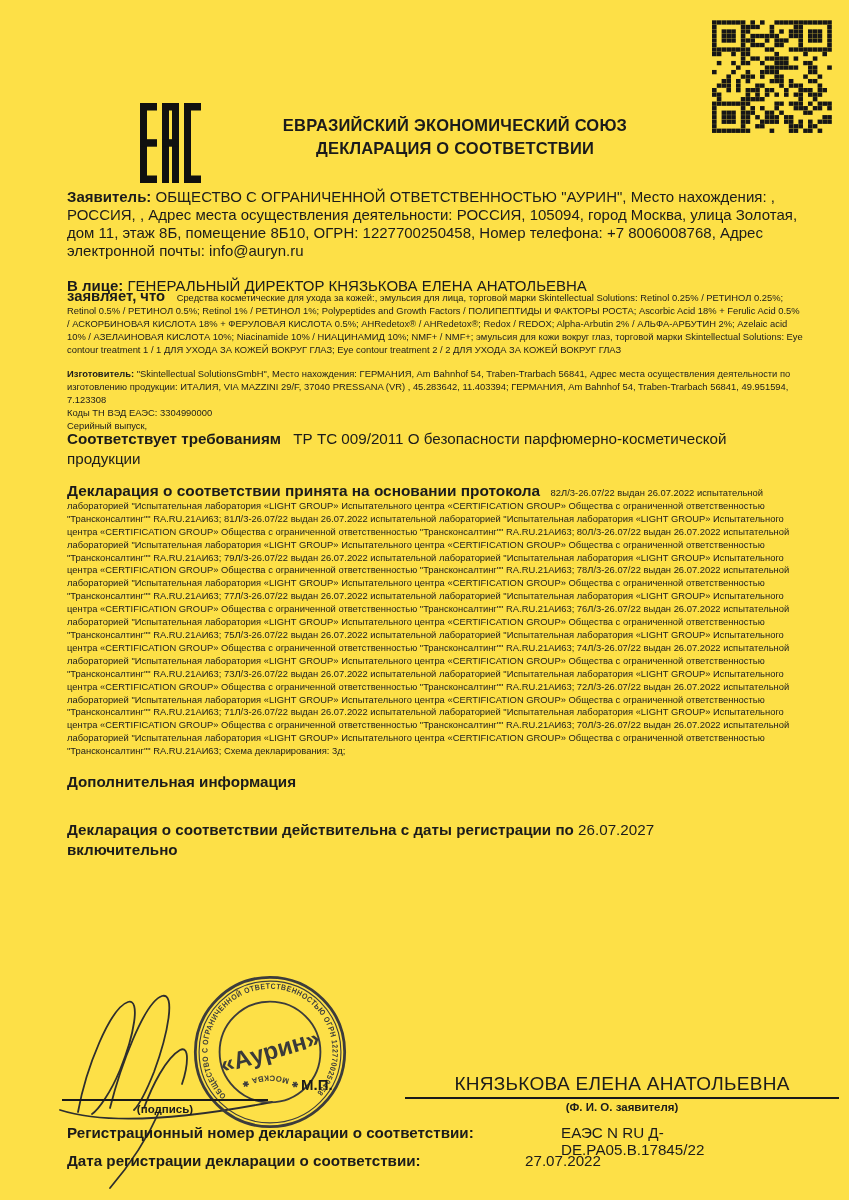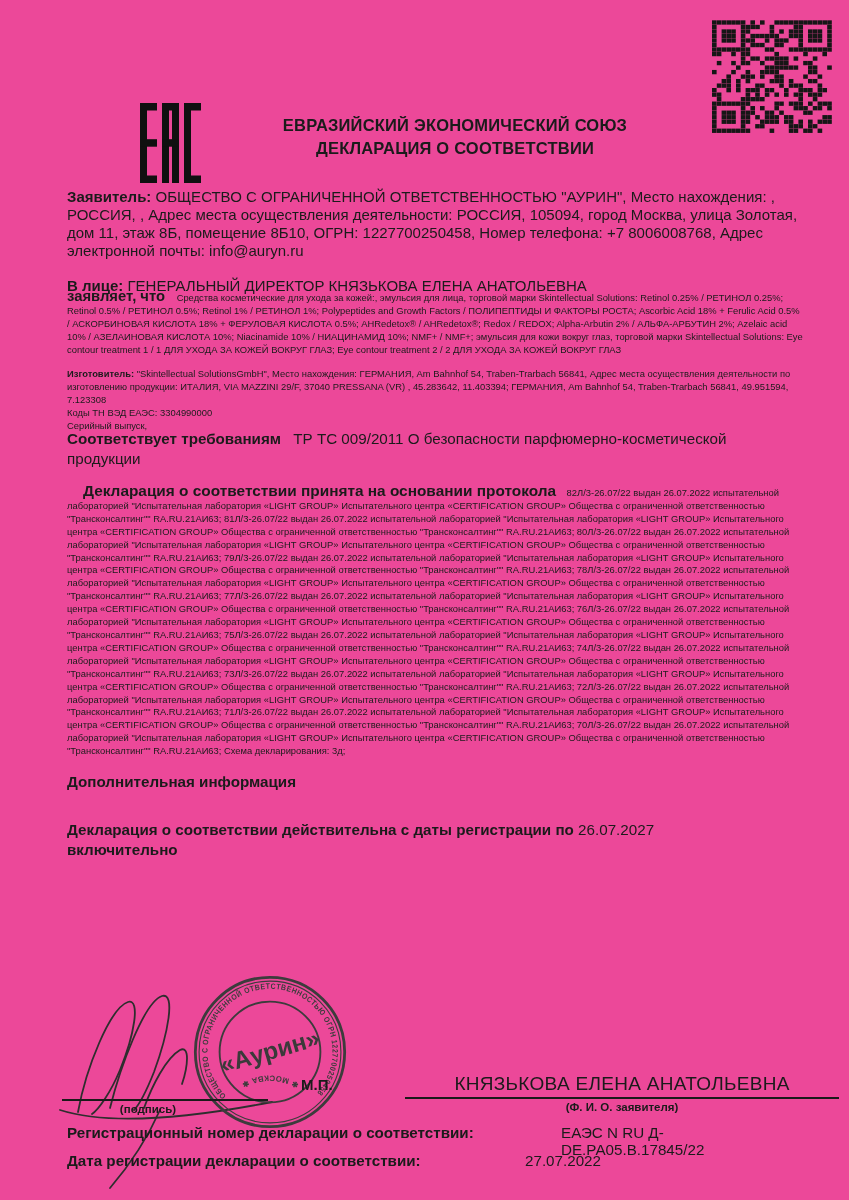--- a/index.html
+++ b/index.html
@@ -1,37 +1,37 @@
 <!DOCTYPE html>
 <html><head>
 <meta charset="utf-8">
 <style>
   html,body{margin:0;padding:0;background:#ffffff;}
   .page{
-    position:relative;width:849px;height:1200px;background:#ec4899;overflow:hidden;
+    position:relative;width:849px;height:1200px;background:#fde047;overflow:hidden;
     font-family:"Liberation Sans","DejaVu Sans",sans-serif;color:#1b1b1b;
   }
   .abs{position:absolute;}
   
   .hdr{left:230px;top:116px;width:450px;text-align:center;}
   .hdr .l1{font-size:16.5px;font-weight:bold;letter-spacing:.2px;}
   .hdr .l2{font-size:16.5px;font-weight:bold;margin-top:4px;letter-spacing:.2px;}
   
   .para{left:67px;width:737px;font-size:15px;line-height:1.2;}
   .b{font-weight:bold;}
   .small{font-size:9.4px;line-height:12.9px;}
   .lbl-lg{font-weight:bold;font-size:14.8px;margin-right:9px;}
   .lbl-md{font-weight:bold;font-size:15.2px;margin-right:8px;}
   .lbl-sm{font-weight:bold;}
   .big{font-size:15.2px;line-height:1.32;}
   
   .stamp-svg{left:186px;top:968px;}
   .sig-svg{left:40px;top:950px;pointer-events:none;}
   .sign-line{left:62px;top:1099px;width:206px;border-top:2px solid #1a1a1a;height:0;}
-  .sign-cap{left:45px;top:1103px;width:206px;text-align:center;font-size:11.5px;font-weight:bold;}
+  .sign-cap{left:62px;top:1103px;width:206px;text-align:center;font-size:11.5px;font-weight:bold;}
   .mp{left:301px;top:1076px;font-size:15px;font-weight:bold;}
   .fio-name{left:405px;top:1073px;width:434px;text-align:center;font-size:19px;letter-spacing:.3px;}
   .fio-line{left:405px;top:1097px;width:434px;border-top:2px solid #1a1a1a;height:0;}
   .fio-cap{left:405px;top:1101px;width:434px;text-align:center;font-size:11.5px;font-weight:bold;}
   .row{left:67px;width:737px;display:flex;font-size:15.2px;}
   .row .lab{font-weight:bold;width:458px;flex:0 0 auto;}
   .row .val{font-weight:normal;}
   .qr{left:712px;top:20px;}
   .eac{left:140px;top:103px;}
 </style>
@@ -404,21 +404,21 @@
     <div>Коды ТН ВЭД ЕАЭС: 3304990000</div>
     <div>Серийный выпуск,</div>
   </div>
 
   <div class="abs para big" style="top:429px;">
     <span class="lbl-md">Соответствует требованиям</span>
     <span>ТР ТС 009/2011 О безопасности парфюмерно-косметической продукции</span>
   </div>
 
   <div class="abs para small" style="top:485px;">
-    <span class="lbl-md" style="font-size:15.4px;margin-left:16px;">Декларация о соответствии принята на основании протокола</span>
+    <span class="lbl-md" style="font-size:15.4px;">Декларация о соответствии принята на основании протокола</span>
     <span>82Л/3-26.07/22 выдан 26.07.2022  испытательной лабораторией "Испытательная лаборатория «LIGHT GROUP» Испытательного центра «CERTIFICATION GROUP» Общества с ограниченной ответственностью "Трансконсалтинг"" RA.RU.21АИ63; 81Л/3-26.07/22 выдан 26.07.2022  испытательной лабораторией "Испытательная лаборатория «LIGHT GROUP» Испытательного центра «CERTIFICATION GROUP» Общества с ограниченной ответственностью "Трансконсалтинг"" RA.RU.21АИ63; 80Л/3-26.07/22 выдан 26.07.2022  испытательной лабораторией "Испытательная лаборатория «LIGHT GROUP» Испытательного центра «CERTIFICATION GROUP» Общества с ограниченной ответственностью "Трансконсалтинг"" RA.RU.21АИ63; 79Л/3-26.07/22 выдан 26.07.2022  испытательной лабораторией "Испытательная лаборатория «LIGHT GROUP» Испытательного центра «CERTIFICATION GROUP» Общества с ограниченной ответственностью "Трансконсалтинг"" RA.RU.21АИ63; 78Л/3-26.07/22 выдан 26.07.2022  испытательной лабораторией "Испытательная лаборатория «LIGHT GROUP» Испытательного центра «CERTIFICATION GROUP» Общества с ограниченной ответственностью "Трансконсалтинг"" RA.RU.21АИ63; 77Л/3-26.07/22 выдан 26.07.2022  испытательной лабораторией "Испытательная лаборатория «LIGHT GROUP» Испытательного центра «CERTIFICATION GROUP» Общества с ограниченной ответственностью "Трансконсалтинг"" RA.RU.21АИ63; 76Л/3-26.07/22 выдан 26.07.2022  испытательной лабораторией "Испытательная лаборатория «LIGHT GROUP» Испытательного центра «CERTIFICATION GROUP» Общества с ограниченной ответственностью "Трансконсалтинг"" RA.RU.21АИ63; 75Л/3-26.07/22 выдан 26.07.2022  испытательной лабораторией "Испытательная лаборатория «LIGHT GROUP» Испытательного центра «CERTIFICATION GROUP» Общества с ограниченной ответственностью "Трансконсалтинг"" RA.RU.21АИ63; 74Л/3-26.07/22 выдан 26.07.2022  испытательной лабораторией "Испытательная лаборатория «LIGHT GROUP» Испытательного центра «CERTIFICATION GROUP» Общества с ограниченной ответственностью "Трансконсалтинг"" RA.RU.21АИ63; 73Л/3-26.07/22 выдан 26.07.2022  испытательной лабораторией "Испытательная лаборатория «LIGHT GROUP» Испытательного центра «CERTIFICATION GROUP» Общества с ограниченной ответственностью "Трансконсалтинг"" RA.RU.21АИ63; 72Л/3-26.07/22 выдан 26.07.2022  испытательной лабораторией "Испытательная лаборатория «LIGHT GROUP» Испытательного центра «CERTIFICATION GROUP» Общества с ограниченной ответственностью "Трансконсалтинг"" RA.RU.21АИ63; 71Л/3-26.07/22 выдан 26.07.2022  испытательной лабораторией "Испытательная лаборатория «LIGHT GROUP» Испытательного центра «CERTIFICATION GROUP» Общества с ограниченной ответственностью "Трансконсалтинг"" RA.RU.21АИ63; 70Л/3-26.07/22 выдан 26.07.2022  испытательной лабораторией "Испытательная лаборатория «LIGHT GROUP» Испытательного центра «CERTIFICATION GROUP» Общества с ограниченной ответственностью "Трансконсалтинг"" RA.RU.21АИ63; Схема декларирования: 3д;</span>
   </div>
 
   <div class="abs para big b" style="top:772px;">Дополнительная информация</div>
 
   <div class="abs para big" style="top:820px;width:650px;">
     <span class="b">Декларация о соответствии действительна с даты регистрации по</span>
     <span>26.07.2027</span>
     <span class="b">включительно</span>
   </div>

